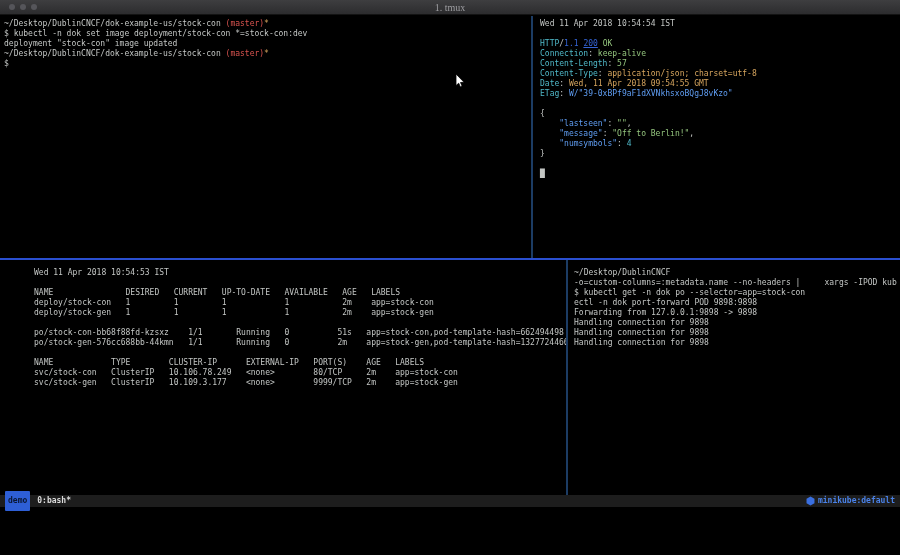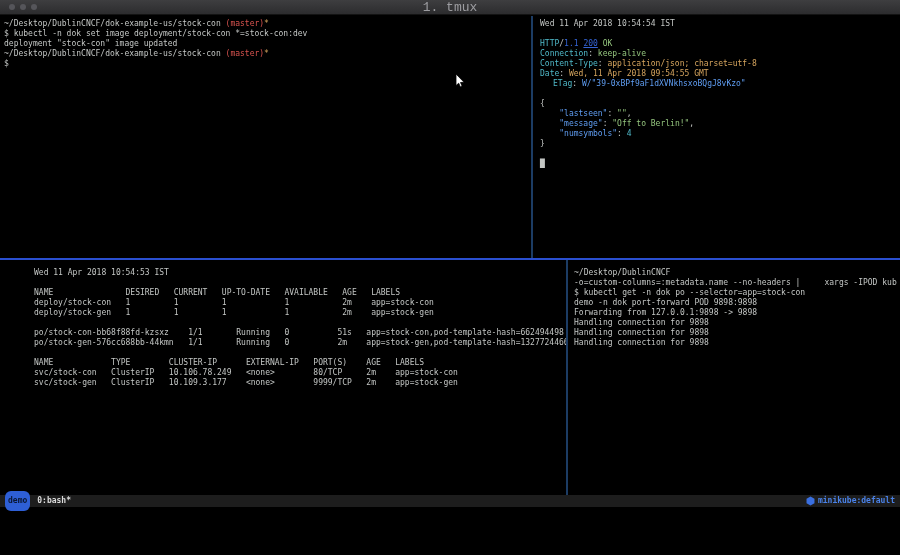--- a/index.html
+++ b/index.html
@@ -4,37 +4,37 @@
 <style>
   html,body{margin:0;padding:0;background:#000;}
   .screen{position:relative;width:900px;height:555px;background:#000;overflow:hidden;
           font-family:"DejaVu Sans Mono", monospace;}
   .window{position:absolute;left:0;top:0;width:900px;height:507px;background:#000;}
   .titlebar{position:absolute;left:0;top:0;width:900px;height:15px;
             background:linear-gradient(#3e3e40,#2c2c2e);border-bottom:1px solid #131313;
             display:flex;align-items:center;justify-content:center;box-sizing:border-box;}
   .traffic{position:absolute;left:9px;top:4px;display:flex;gap:5px;}
   .dot{width:6px;height:6px;border-radius:50%;background:#55555a;display:inline-block;}
-  .title{font-family:Liberation Mono, monospace;font-size:13px;color:#9d9da1;line-height:15px;}
+  .title{font-family:Liberation Serif, serif;font-size:10px;color:#9d9da1;line-height:15px;}
   .pane{position:absolute;box-sizing:border-box;overflow:hidden;color:#c3c6c4;
         font-size:8px;line-height:10px;}
   .tline{height:10px;white-space:pre;}
   .pane-tl{left:0;top:16px;width:531px;height:242px;padding:3px 0 0 4px;}
   .pane-tr{left:533px;top:16px;width:367px;height:242px;padding:3px 0 0 7px;}
   .pane-bl{left:0;top:260px;width:566px;height:249px;padding:8px 0 0 34px;}
   .pane-br{left:568px;top:260px;width:332px;height:235px;padding:8px 0 0 6px;}
   .vdiv{position:absolute;background:#1c3c64;}
   .vdiv-top{left:531px;top:16px;width:2px;height:242px;}
   .vdiv-bottom{left:566px;top:260px;width:2px;height:235px;}
   .hdiv{position:absolute;left:0;top:258px;width:900px;height:2px;background:#2a4fd0;}
   .statusbar{position:absolute;left:0;top:495px;width:900px;height:12px;background:#1d1d1d;
              display:flex;align-items:center;justify-content:space-between;
              padding:0 5px;box-sizing:border-box;font-size:8px;line-height:12px;}
   .status-left{display:flex;align-items:center;}
-  .session{background:#2e5fd6;color:#0a1733;padding:4px 3px;font-weight:bold;border-radius:6px;}
+  .session{background:#2e5fd6;color:#0a1733;padding:4px 3px;font-weight:bold;border-radius:1px;}
   .winname{color:#dcdcdc;margin-left:7px;font-weight:bold;}
   .status-right{display:flex;align-items:center;gap:3px;color:#4a82e8;font-weight:bold;}
   .cursor{position:absolute;left:455px;top:74px;}
 </style>
 </head>
 <body>
 
 <div class="screen">
   <div class="window">
 
@@ -55,23 +55,24 @@
         <div class="tline"><span>$</span></div>
       </div>
 
     <div class="vdiv vdiv-top"></div>
 
     <div class="pane pane-tr">
         <div class="tline"><span>Wed 11 Apr 2018 10:54:54 IST</span></div>
         <div class="tline"><span></span></div>
         <div class="tline"><span style="color: rgb(79, 184, 200);">HTTP</span><span style="color: rgb(195, 198, 196);">/</span><span style="color: rgb(53, 101, 214);">1.1</span><span> </span><span style="color: rgb(53, 101, 214); text-decoration: underline;">200</span><span> </span><span style="color: rgb(147, 196, 125);">OK</span></div>
         <div class="tline"><span style="color: rgb(79, 184, 200);">Connection</span><span style="color: rgb(195, 198, 196);">: </span><span style="color: rgb(147, 196, 125);">keep-alive</span></div>
+        <div class="tline"><span style="color: rgb(79, 184, 200);">Content-Length</span><span style="color: rgb(195, 198, 196);">: </span><span style="color: rgb(147, 196, 125);">57</span></div>
         <div class="tline"><span style="color: rgb(79, 184, 200);">Content-Type</span><span style="color: rgb(195, 198, 196);">: </span><span style="color: rgb(214, 165, 94);">application/json; charset=utf-8</span></div>
         <div class="tline"><span style="color: rgb(79, 184, 200);">Date</span><span style="color: rgb(195, 198, 196);">: </span><span style="color: rgb(214, 165, 94);">Wed, 11 Apr 2018 09:54:55 GMT</span></div>
-        <div class="tline"><span style="color: rgb(79, 184, 200); margin-left: 13px;">ETag</span><span style="color: rgb(195, 198, 196);">: </span><span style="color: rgb(95, 157, 242);">W/"39-0xBPf9aF1dXVNkhsxoBQgJ8vKzo"</span></div>
+        <div class="tline"><span style="color: rgb(79, 184, 200);">ETag</span><span style="color: rgb(195, 198, 196);">: </span><span style="color: rgb(95, 157, 242);">W/"39-0xBPf9aF1dXVNkhsxoBQgJ8vKzo"</span></div>
         <div class="tline"><span></span></div>
         <div class="tline"><span>{</span></div>
         <div class="tline"><span style="color: rgb(95, 157, 242);">    "lastseen"</span><span style="color: rgb(195, 198, 196);">: </span><span style="color: rgb(147, 196, 125);">""</span><span style="color: rgb(195, 198, 196);">,</span></div>
         <div class="tline"><span style="color: rgb(95, 157, 242);">    "message"</span><span style="color: rgb(195, 198, 196);">: </span><span style="color: rgb(147, 196, 125);">"Off to Berlin!"</span><span style="color: rgb(195, 198, 196);">,</span></div>
         <div class="tline"><span style="color: rgb(95, 157, 242);">    "numsymbols"</span><span style="color: rgb(195, 198, 196);">: </span><span style="color: rgb(79, 184, 200);">4</span></div>
         <div class="tline"><span>}</span></div>
         <div class="tline"><span></span></div>
         <div class="tline"><span style="color: rgb(195, 198, 196);">█</span></div>
       </div>
 
@@ -91,21 +92,21 @@
         <div class="tline"><span>svc/stock-con   ClusterIP   10.106.78.249   &lt;none&gt;        80/TCP     2m    app=stock-con</span></div>
         <div class="tline"><span>svc/stock-gen   ClusterIP   10.109.3.177    &lt;none&gt;        9999/TCP   2m    app=stock-gen</span></div>
       </div>
 
     <div class="vdiv vdiv-bottom"></div>
 
     <div class="pane pane-br">
         <div class="tline"><span>~/Desktop/DublinCNCF</span></div>
         <div class="tline"><span>-o=custom-columns=:metadata.name --no-headers |     xargs -IPOD kub</span></div>
         <div class="tline"><span>$ kubectl get -n dok po --selector=app=stock-con</span></div>
-        <div class="tline"><span>demo -n dok port-forward POD 9898:9898</span></div>
+        <div class="tline"><span>ectl -n dok port-forward POD 9898:9898</span></div>
         <div class="tline"><span>Forwarding from 127.0.0.1:9898 -&gt; 9898</span></div>
         <div class="tline"><span>Handling connection for 9898</span></div>
         <div class="tline"><span>Handling connection for 9898</span></div>
         <div class="tline"><span>Handling connection for 9898</span></div>
       </div>
 
     <div class="statusbar">
       <div class="status-left">
         <span class="session">demo</span>
         <span class="winname">0:bash*</span>

